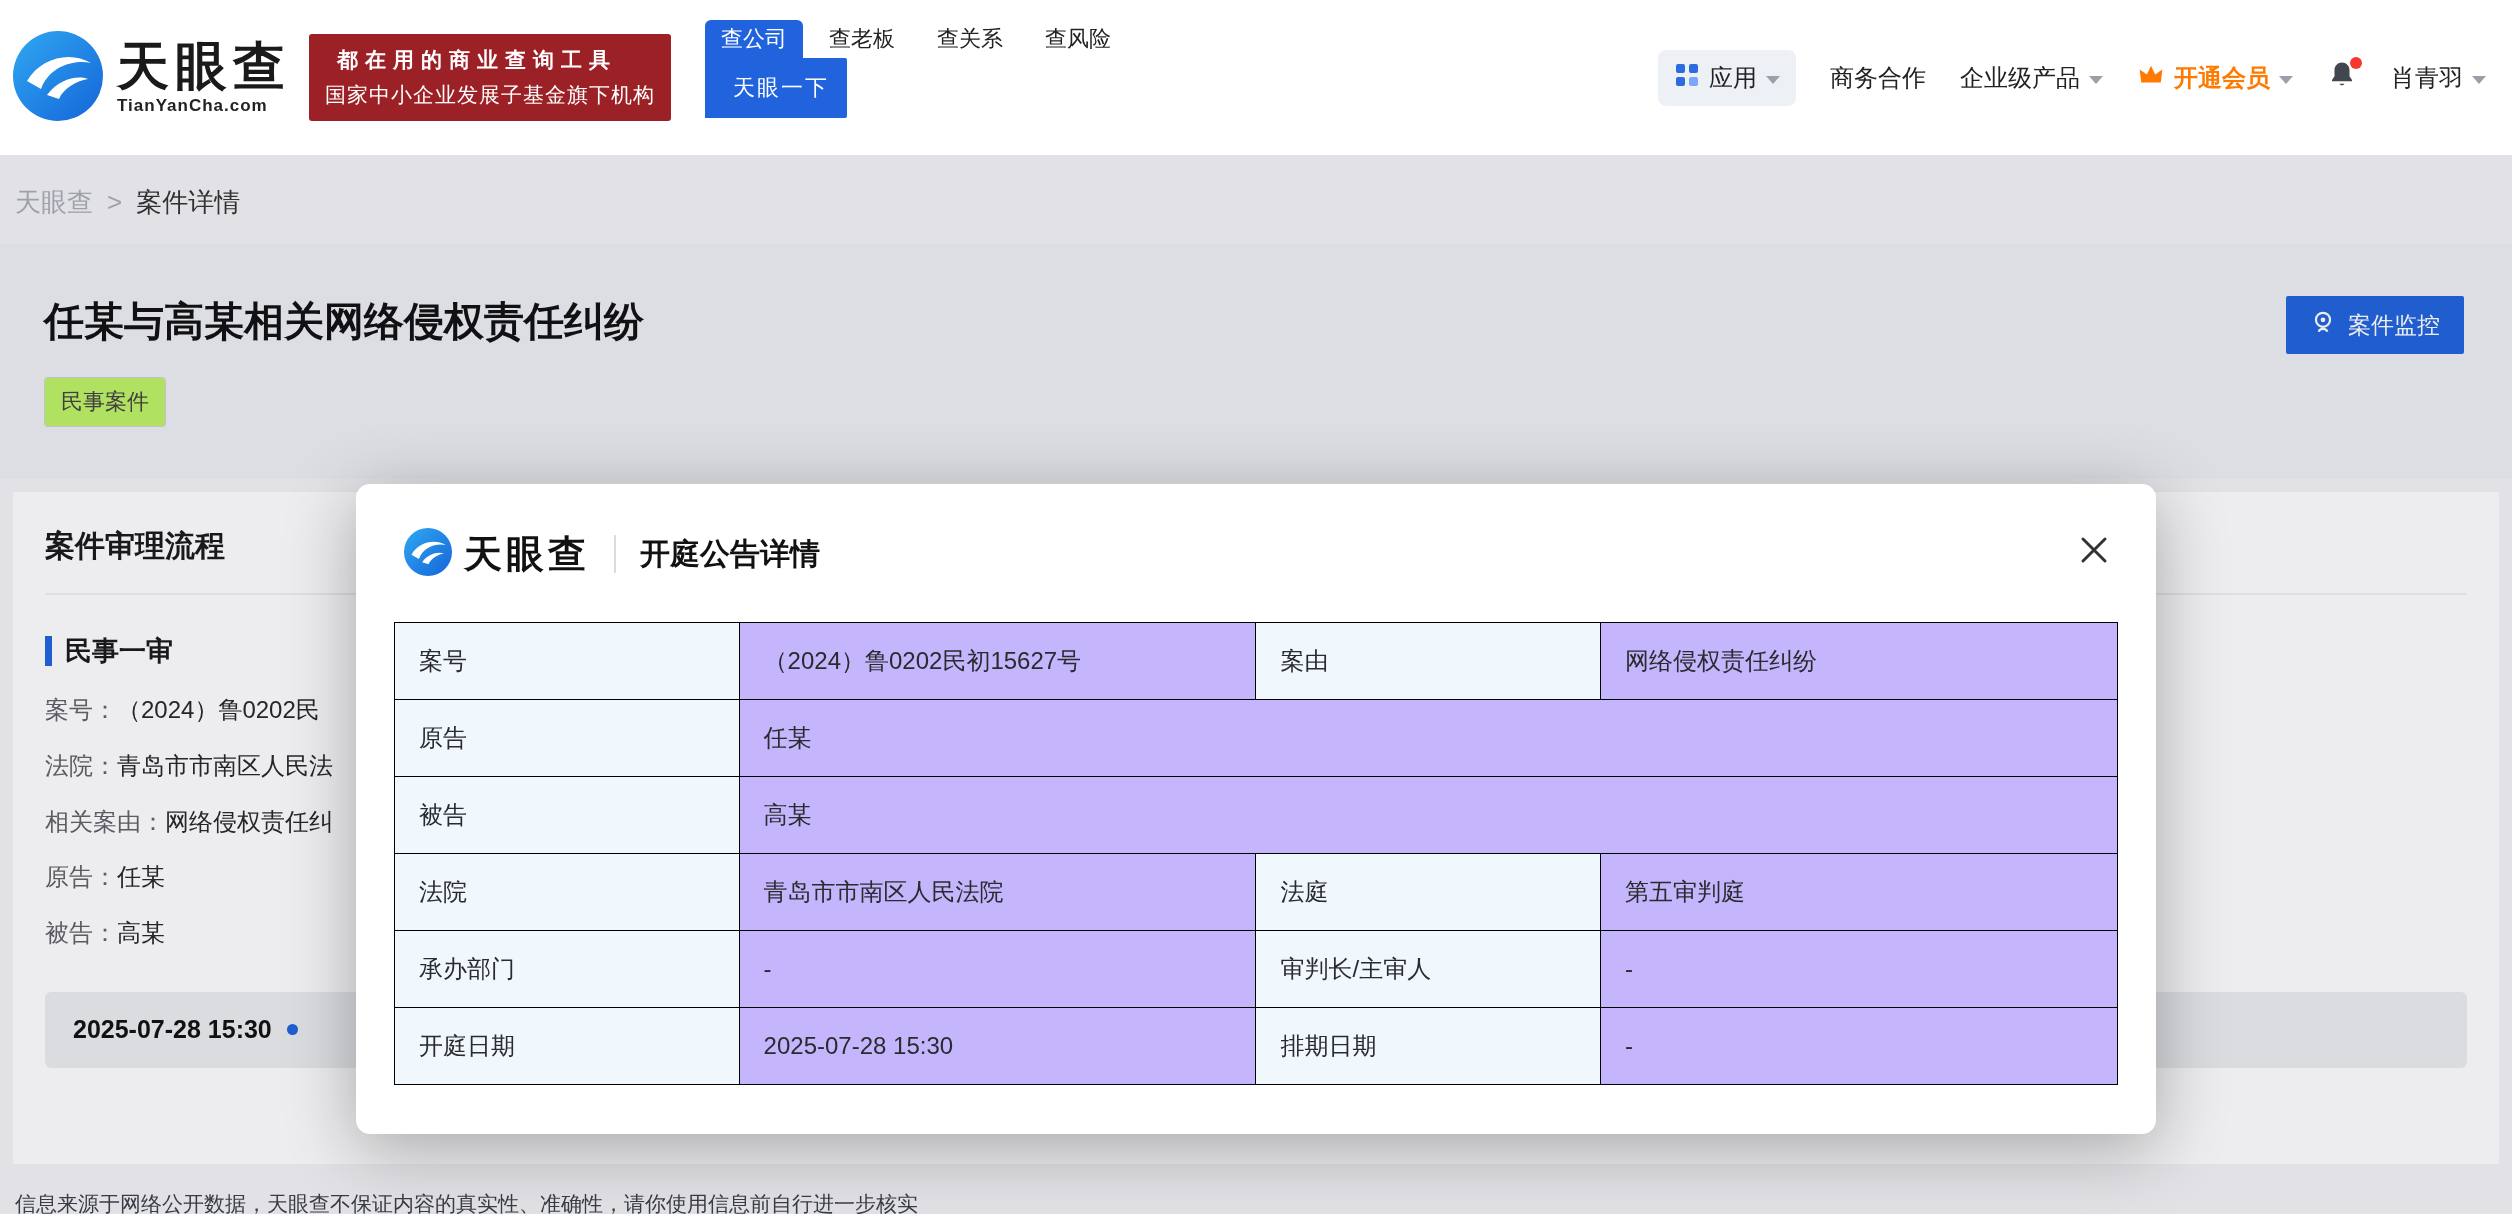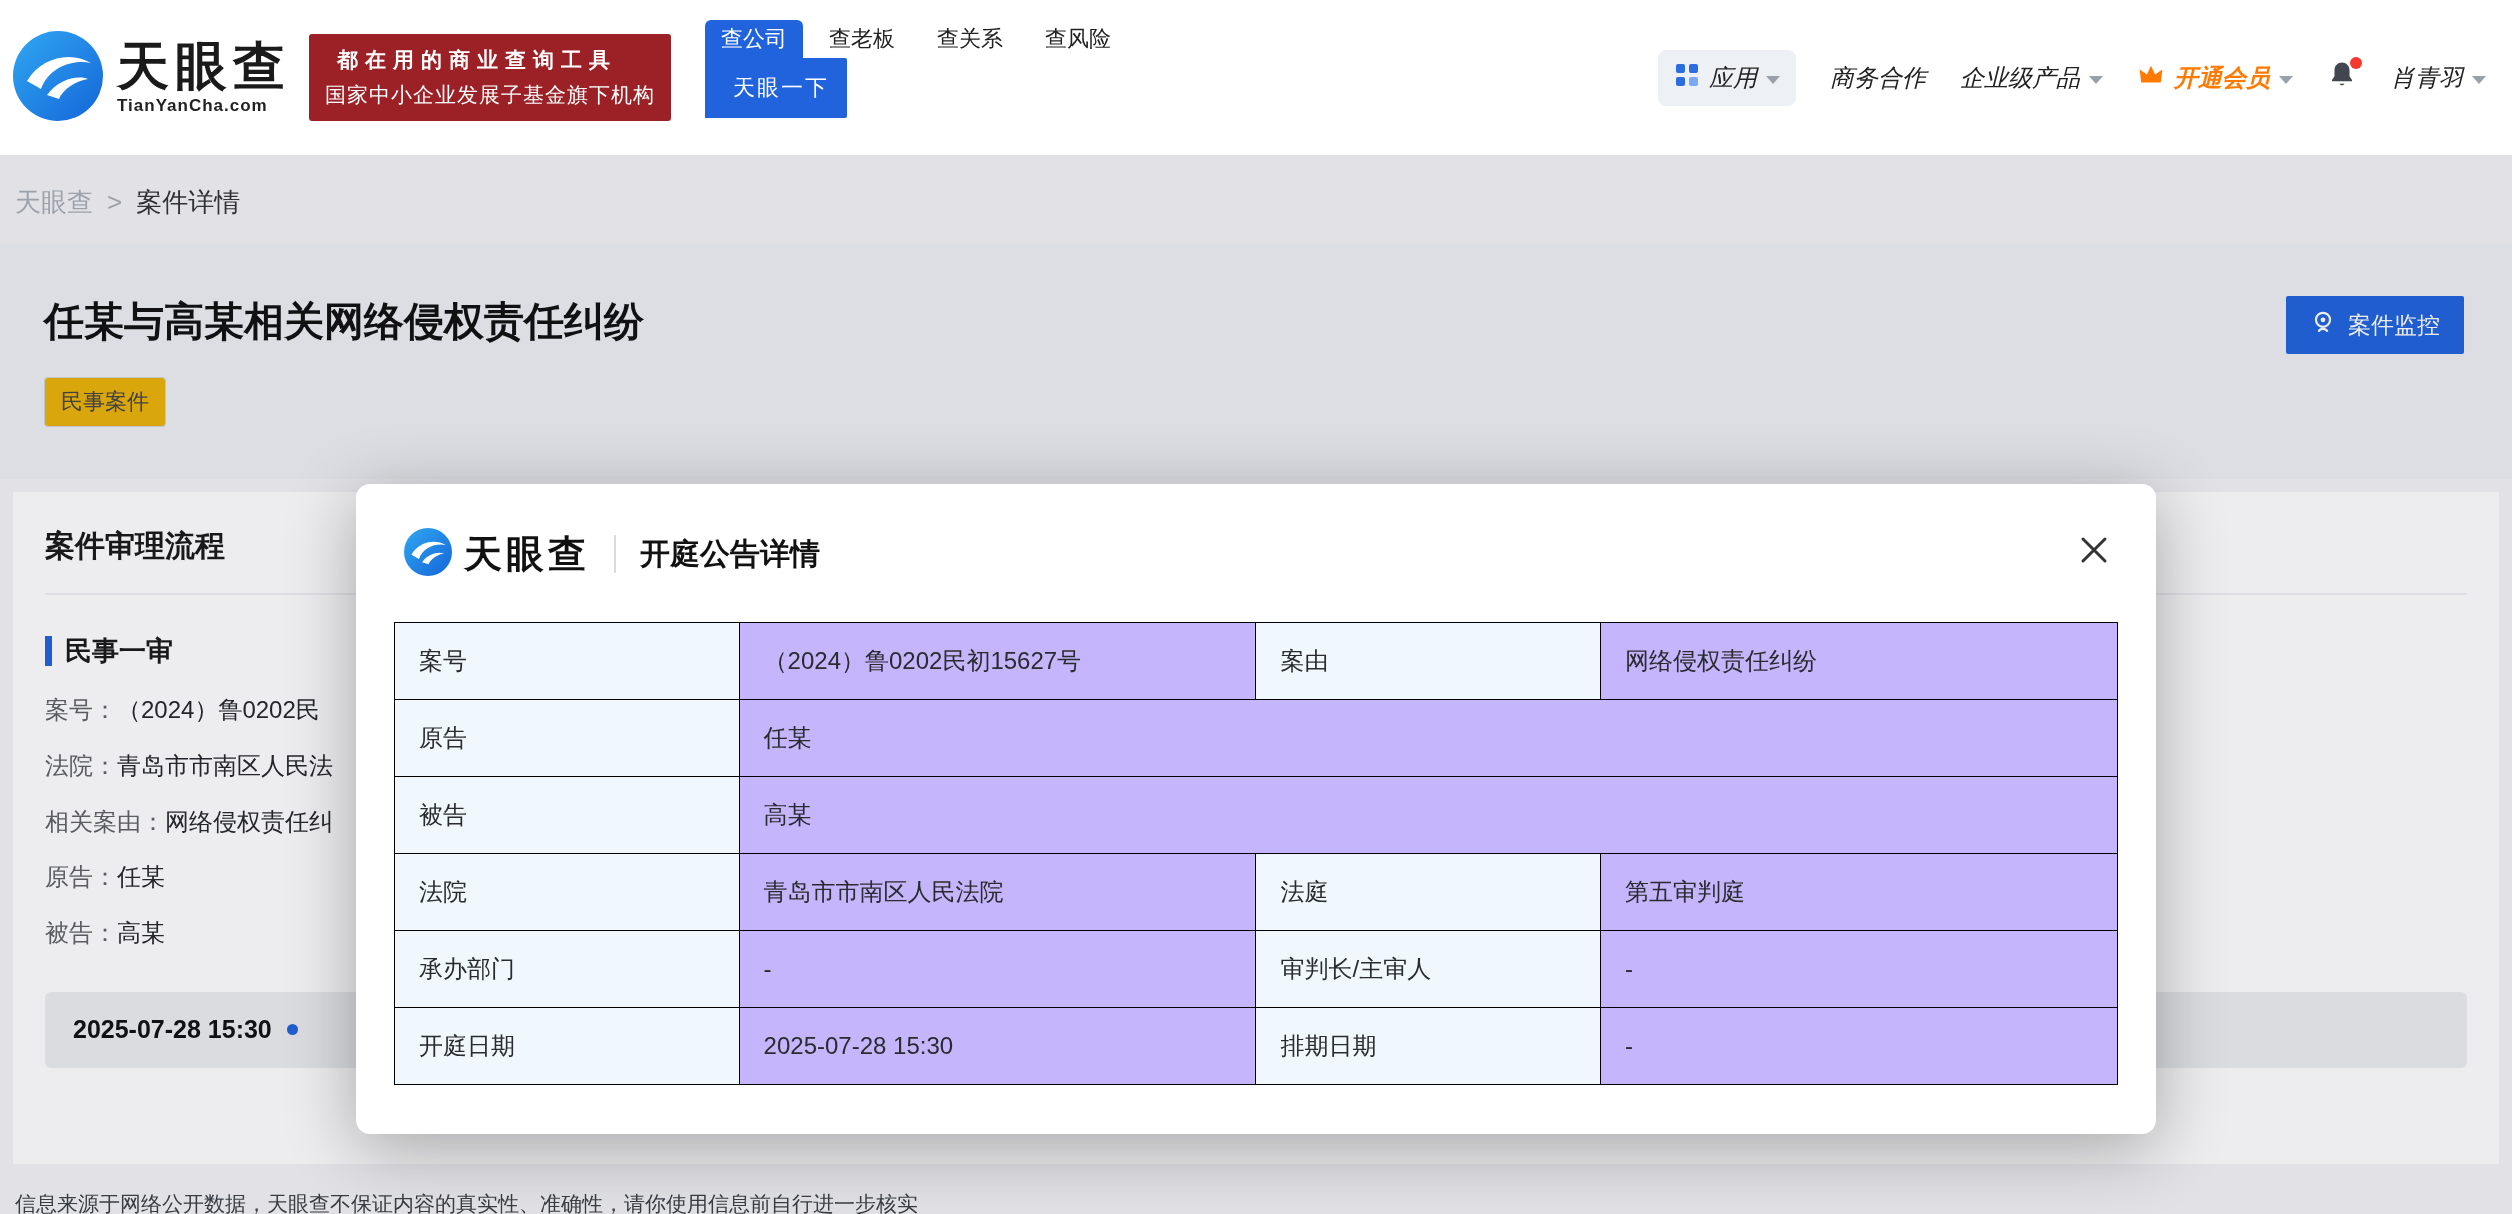--- a/index.html
+++ b/index.html
@@ -28,36 +28,36 @@
   .tab{height:38px;display:flex;align-items:center;padding:8px 16px;font-size:22px;color:#222;
     border-radius:6px 6px 0 0;cursor:pointer;text-align:right;}
   .tab.active{background:var(--accent);color:#fff;}
   .search-row{display:flex;}
   .search-input{width:614px;height:60px;border:3px solid var(--accent);border-right:none;
     padding:0 18px;font-size:21px;outline:none;border-radius:2px 0 0 2px;
     font-family:inherit;color:#333;}
   .search-input::placeholder{color:#a6aab2;}
   .search-btn{width:142px;height:60px;background:var(--accent);color:#fff;border:none;
     font-size:22px;letter-spacing:2px;cursor:pointer;border-radius:0 2px 2px 0;font-family:inherit;padding-left:16px;}
-  .header-nav{margin-left:auto;display:flex;align-items:center;gap:34px;font-size:24px;color:#222;font-style:italic;}
+  .header-nav{margin-left:auto;display:flex;align-items:center;gap:34px;font-size:24px;color:#222;}
   .apps-pill{display:flex;align-items:center;gap:10px;background:#edf0f5;border-radius:8px;
     padding:12px 16px;cursor:pointer;}
   .nav-item{display:flex;align-items:center;gap:9px;cursor:pointer;white-space:nowrap;}
   .vip-label{color:var(--vip-orange);font-weight:700;}
   .caret{width:0;height:0;border-left:7px solid transparent;border-right:7px solid transparent;
     border-top:8px solid #9aa0aa;margin-top:4px;}
   .bell-wrap{position:relative;cursor:pointer;display:flex;}
   .bell-dot{position:absolute;top:-3px;right:-5px;width:12px;height:12px;background:#f5392f;border-radius:50%;}
   
   .breadcrumb{padding:30px 0 0 15px;font-size:26px;color:#a9adb5;display:flex;gap:14px;align-items:center;}
   .breadcrumb .root{cursor:pointer;}
   .breadcrumb .current{color:#333;}
   .title-band{margin-top:24px;background:#edeff2;padding:50px 44px 52px;position:relative;}
   .case-title{margin:0;font-size:40px;font-weight:700;color:#111;}
-  .case-tag{display:inline-block;margin-top:28px;font-size:22px;color:#444;background:#eab308;
+  .case-tag{display:inline-block;margin-top:28px;font-size:22px;color:#444;background:#bef264;
     border:1px solid #d0d3d9;border-radius:4px;padding:9px 16px;}
   .monitor-btn{position:absolute;right:48px;top:52px;height:58px;display:flex;align-items:center;gap:12px;
     background:var(--accent);color:#fff;border:none;border-radius:2px;padding:0 24px;font-size:23px;
     cursor:pointer;font-family:inherit;}
   
   .card{margin:13px 13px 0;background:#fff;padding:0 32px 60px;min-height:672px;}
   .section-title{font-size:30px;font-weight:700;color:var(--ink);padding:34px 0 26px;
     border-bottom:2px solid #eef0f3;}
   .stage{display:flex;align-items:center;gap:13px;margin-top:38px;font-size:27px;font-weight:700;color:var(--ink);}
   .stage-bar{width:7px;height:30px;background:var(--accent);}

